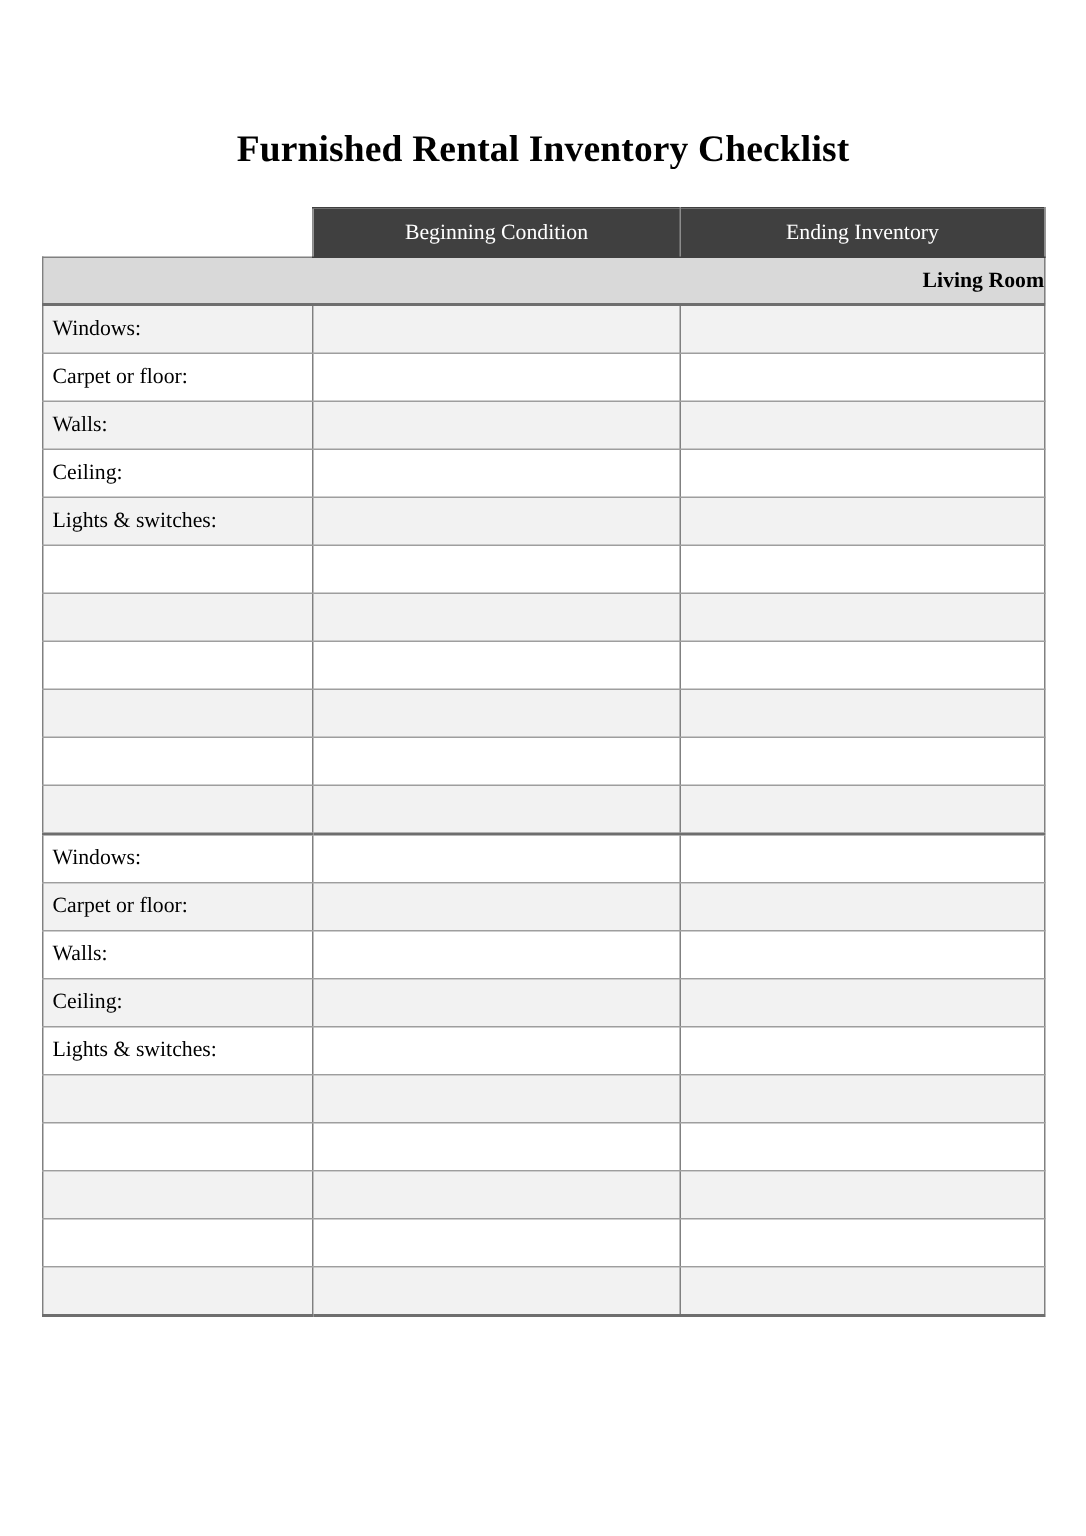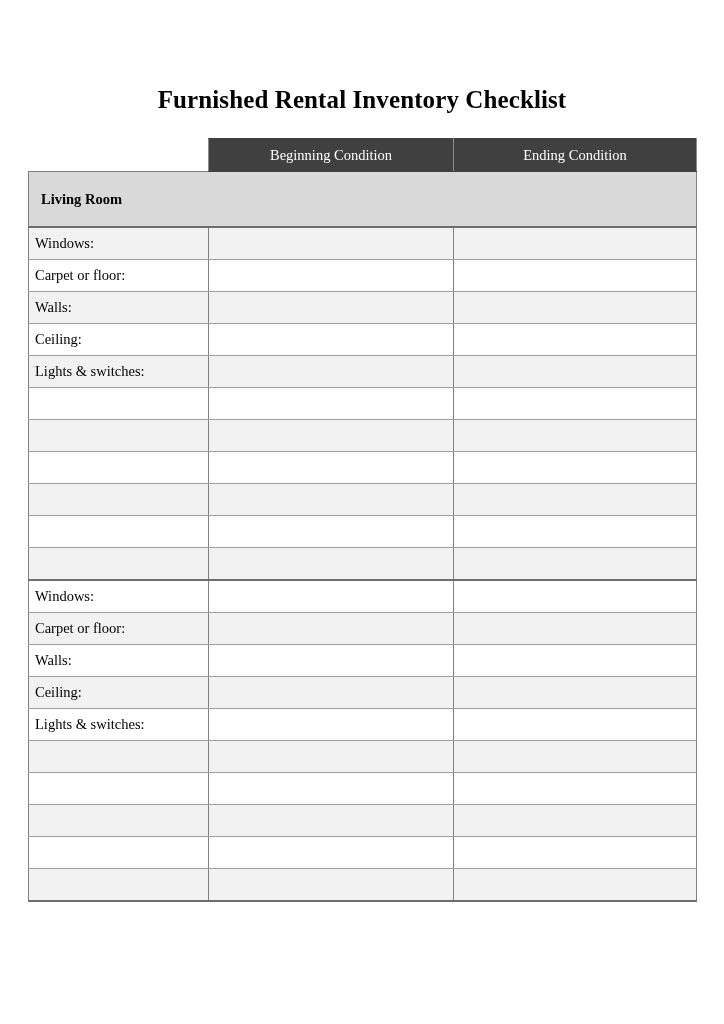--- a/index.html
+++ b/index.html
@@ -71,23 +71,23 @@
     color: #ffffff;
     border-left: 1px solid #8c8c8c;
     border-right: 1px solid #8c8c8c;
     border-top: 1px solid #404040;
     border-bottom: 1px solid #404040;
   }
 
   
   tr.section-row td {
     height: 30px;
-    padding: 12px;
+    padding: 0;
     background: #d9d9d9;
-    text-align: left;
+    text-align: right;
     vertical-align: middle;
     font-weight: bold;
     font-size: 14.5px;
     border-top: 1px solid #808080;
     border-bottom: 2px solid #6e6e6e;
     border-left: 1px solid #808080;
     border-right: 1px solid #808080;
   }
 
   
@@ -126,21 +126,21 @@
     <table class="checklist">
       <colgroup>
         <col class="c-label">
         <col class="c-begin">
         <col class="c-end">
       </colgroup>
       <thead>
         <tr class="col-header">
           <th class="corner-blank"></th>
           <th class="cond-head">Beginning Condition</th>
-          <th class="cond-head">Ending Condition</th>
+          <th class="cond-head">Ending Inventory</th>
         </tr>
       </thead>
       <tbody id="table-body">
           <tr class="section-row">
             <td colspan="3">Living Room</td>
           </tr>
           <tr class="data-row alt">
             <td>Windows:</td>
             <td class="cell-blank"></td>
             <td class="cell-blank"></td>

